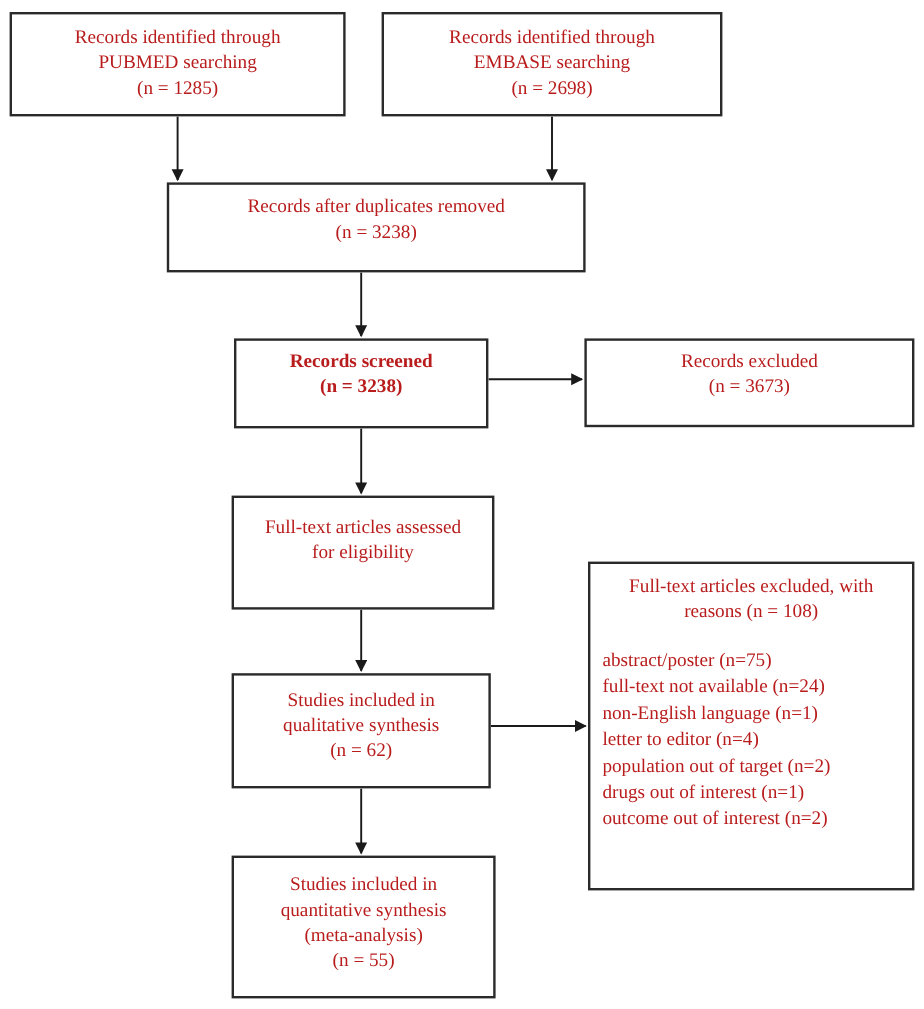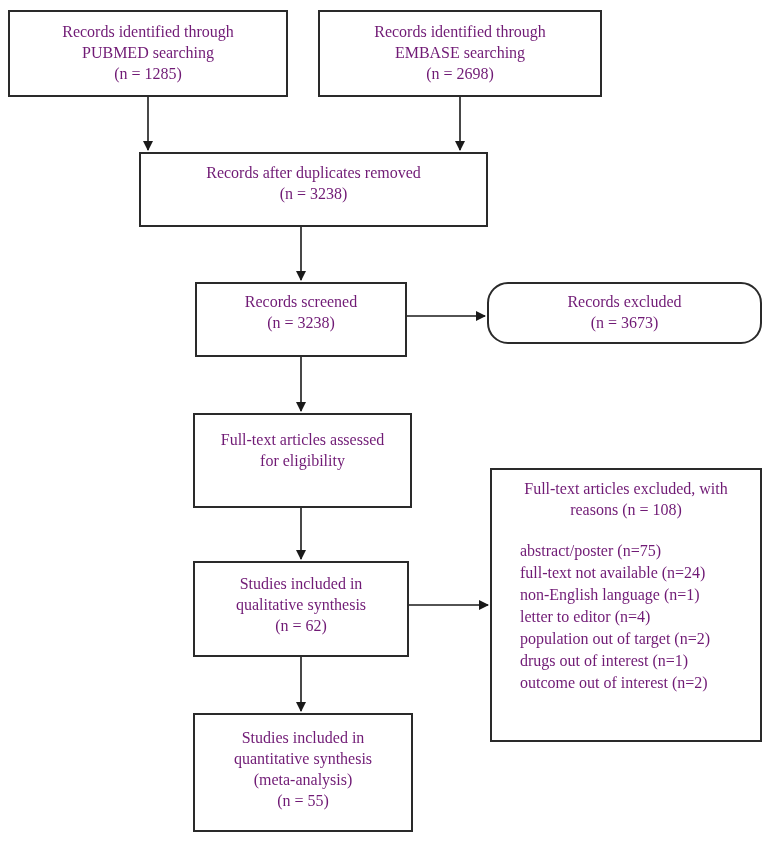--- a/index.html
+++ b/index.html
@@ -1,51 +1,51 @@
 <!DOCTYPE html>
 <html><head>
 <meta charset="utf-8">
 <style>
   html,body{margin:0;padding:0;background:#ffffff;}
   #canvas{
     position:relative;
     width:770px;height:841px;
     background:#ffffff;
     font-family:"Liberation Serif", serif;
-    color:#701a75;
+    color:#b91c1c;
     overflow:hidden;
   }
   .box{
     position:absolute;
     box-sizing:border-box;
     border:2px solid #2a2a2a;
     background:#ffffff;
     text-align:center;
     font-size:16px;
     line-height:21px;
   }
   .box .ln{display:block;}
   #arrow-layer{
     position:absolute;left:0;top:0;width:770px;height:841px;
     pointer-events:none;
   }
   
   #box-pubmed       {left:8;  left:8px;   top:10px;  width:280px; height:87px;  padding-top:9px;}
   #box-embase       {left:318px; top:10px;  width:284px; height:87px;  padding-top:9px;}
   #box-duplicates   {left:127px; top:152px; width:349px; height:75px;  padding-top:8px;margin-left:12px;}
-  #box-screened     {left:195px; top:282px; width:212px; height:75px;  padding-top:7px;}
-  #box-excluded     {left:487px; top:282px; width:275px; height:62px;  padding-top:7px;border-radius:21px;}
+  #box-screened     {left:195px; top:282px; width:212px; height:75px;  padding-top:7px;font-weight:bold;}
+  #box-excluded     {left:487px; top:282px; width:275px; height:74px;  padding-top:7px;}
   #box-fulltext     {left:193px; top:413px; width:219px; height:95px;  padding-top:14px;}
   #box-qualitative  {left:193px; top:561px; width:216px; height:96px;  padding-top:10px;}
   #box-quantitative {left:193px; top:713px; width:220px; height:119px; padding-top:12px;}
   #box-reasons      {left:490px; top:468px; width:272px; height:274px; padding-top:8px;}
   #box-reasons .reasons-list{
     margin-top:20px;
     text-align:left;
-    padding-left:28px;
+    padding-left:10px;
     line-height:22px;
   }
 </style>
 </head>
 <body>
 
 <div id="canvas">
 
   <svg id="arrow-layer" viewBox="0 0 770 841" xmlns="http://www.w3.org/2000/svg">
     <defs>

